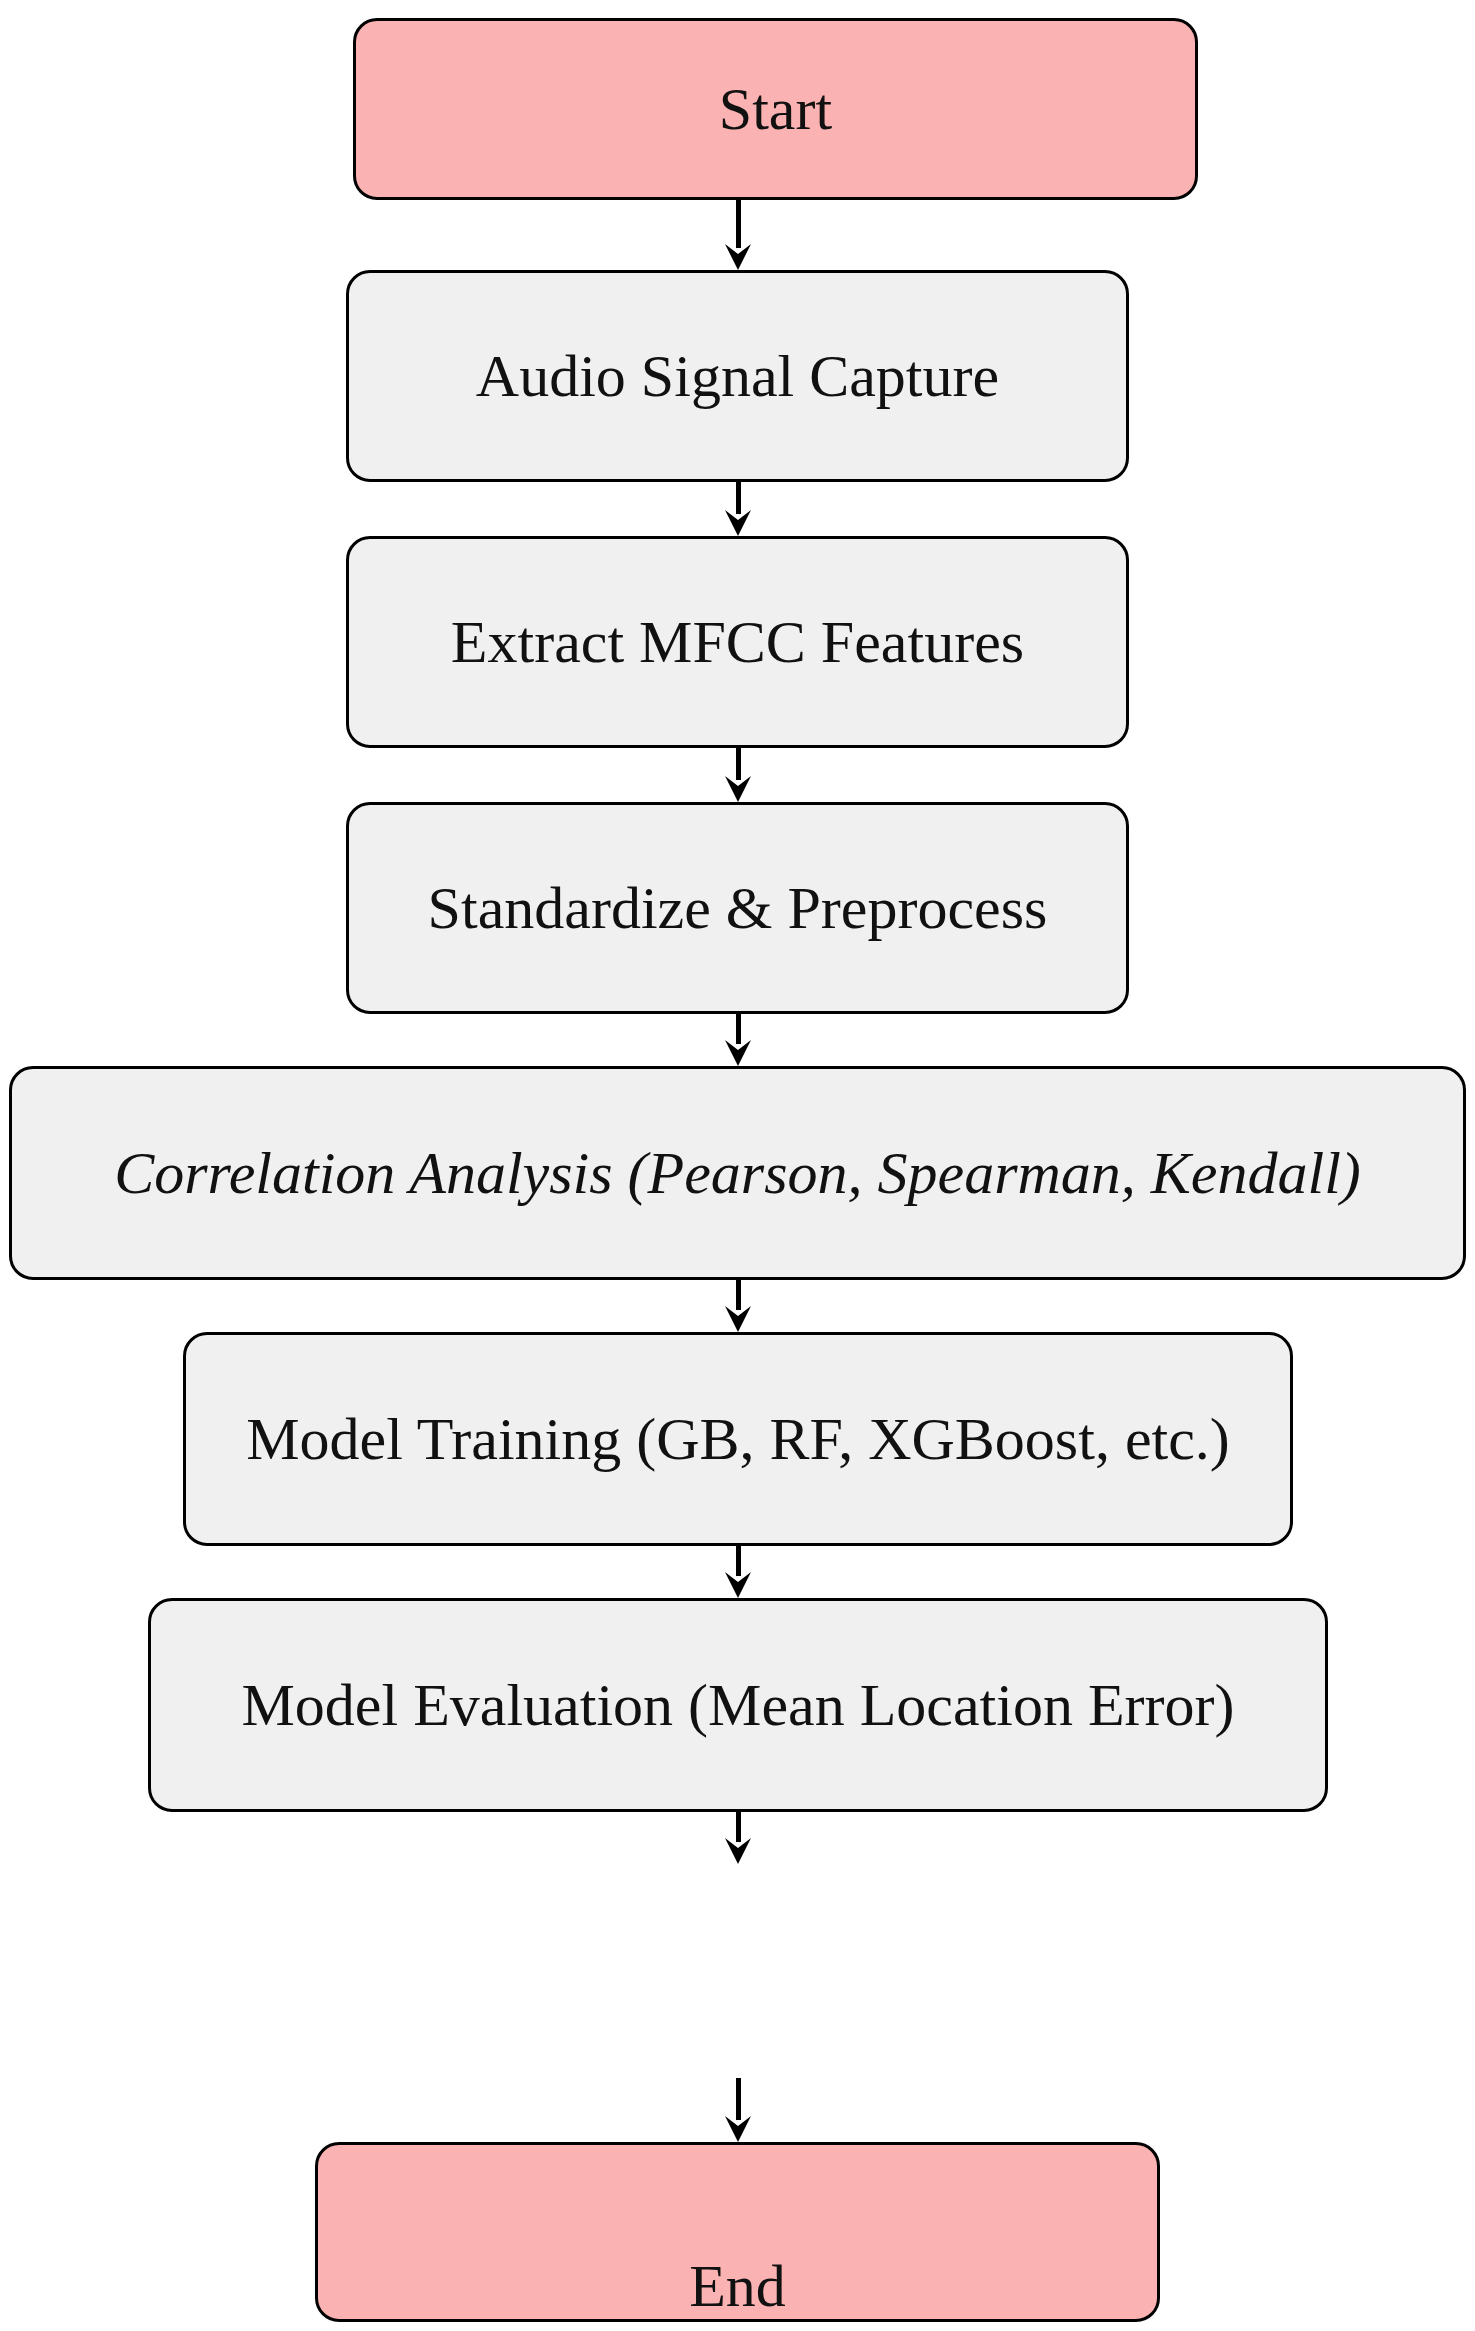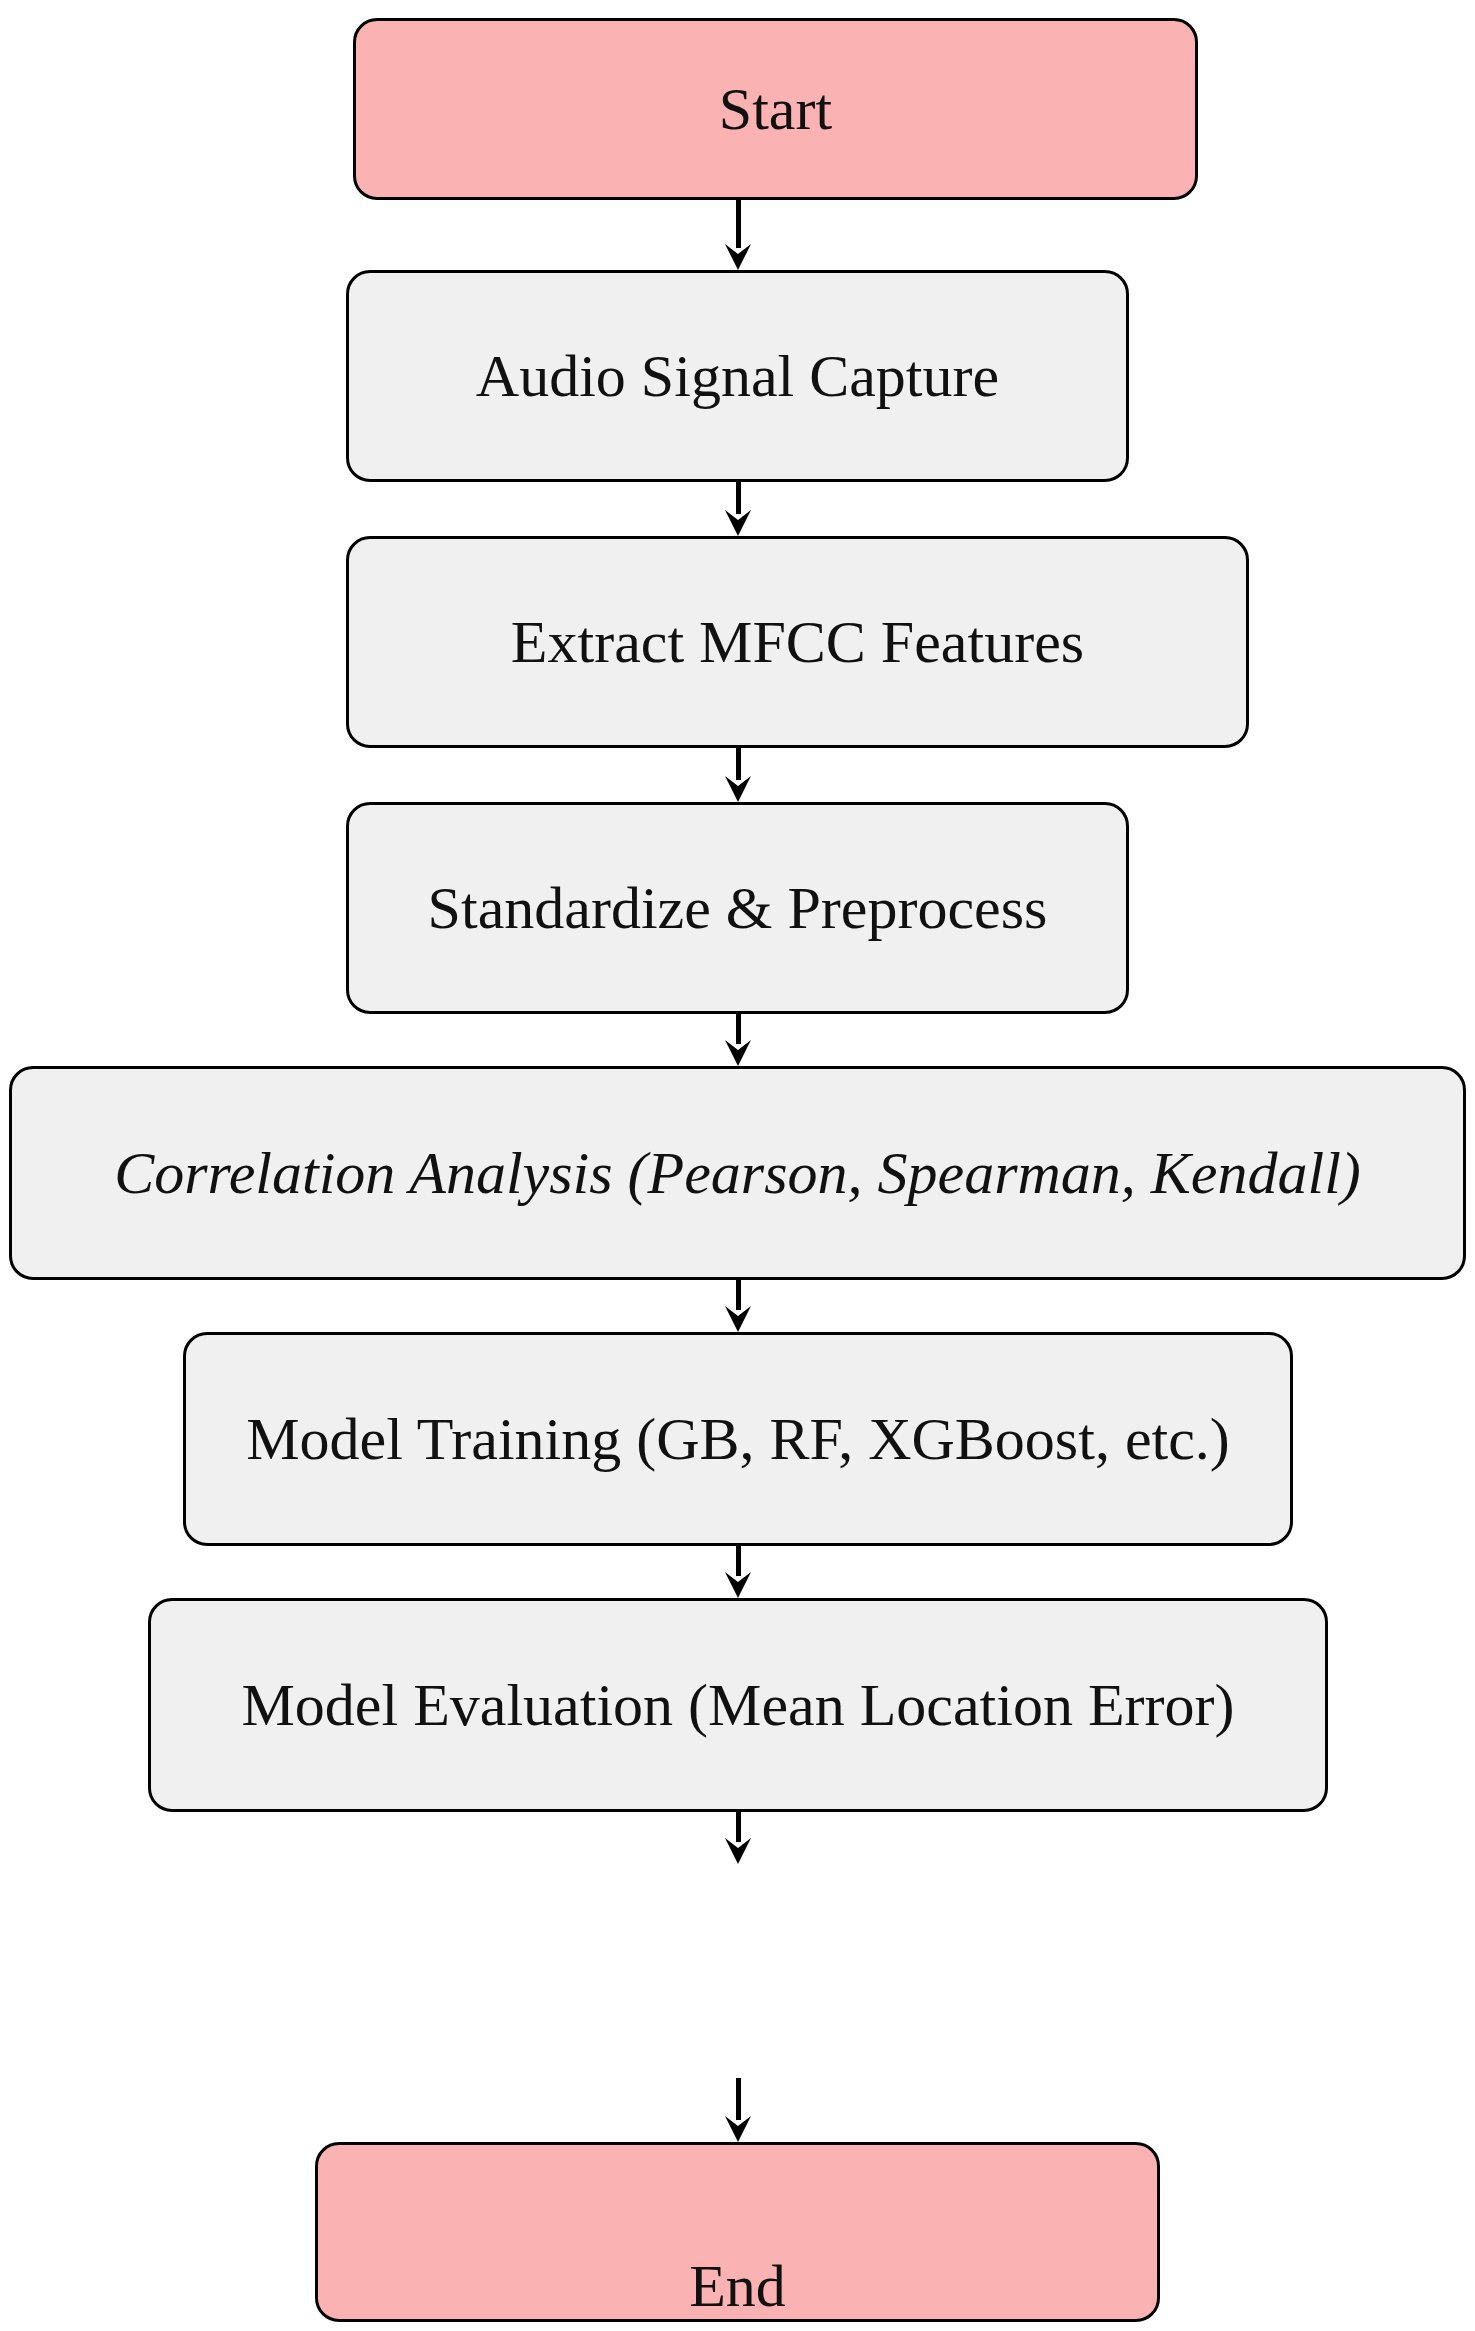--- a/index.html
+++ b/index.html
@@ -31,21 +31,21 @@
     white-space: pre;
     text-align: center;
     line-height: 1.1;
   }
   .kind-terminal { background: #FBB2B2; }
   .kind-process  { background: #F0F0F0; }
 
   
   .pos-n1 { left: 315px; top: 18px;   width: 845px;  height: 182px; margin-left: 38px; }
   .pos-n2 { left: 346px; top: 270px;  width: 783px;  height: 212px; }
-  .pos-n3 { left: 346px; top: 536px;  width: 903px;  height: 212px; align-items: center; }
+  .pos-n3 { left: 346px; top: 536px;  width: 783px;  height: 212px; align-items: center; }
   .pos-n4 { left: 346px; top: 802px;  width: 783px;  height: 212px; }
   .pos-n5 { left: 9px;   top: 1066px; width: 1457px; height: 214px; font-style: italic; }
   .pos-n6 { left: 183px; top: 1332px; width: 1110px; height: 214px; }
   .pos-n7 { left: 148px; top: 1598px; width: 1180px; height: 214px; }
   .pos-n8 { left: 93px;  top: 1864px; width: 1290px; height: 214px; }
   .pos-n9 { left: 315px; top: 2142px; width: 845px;  height: 180px; align-items: flex-end; }
 
   
   .arrow {
     position: absolute;

